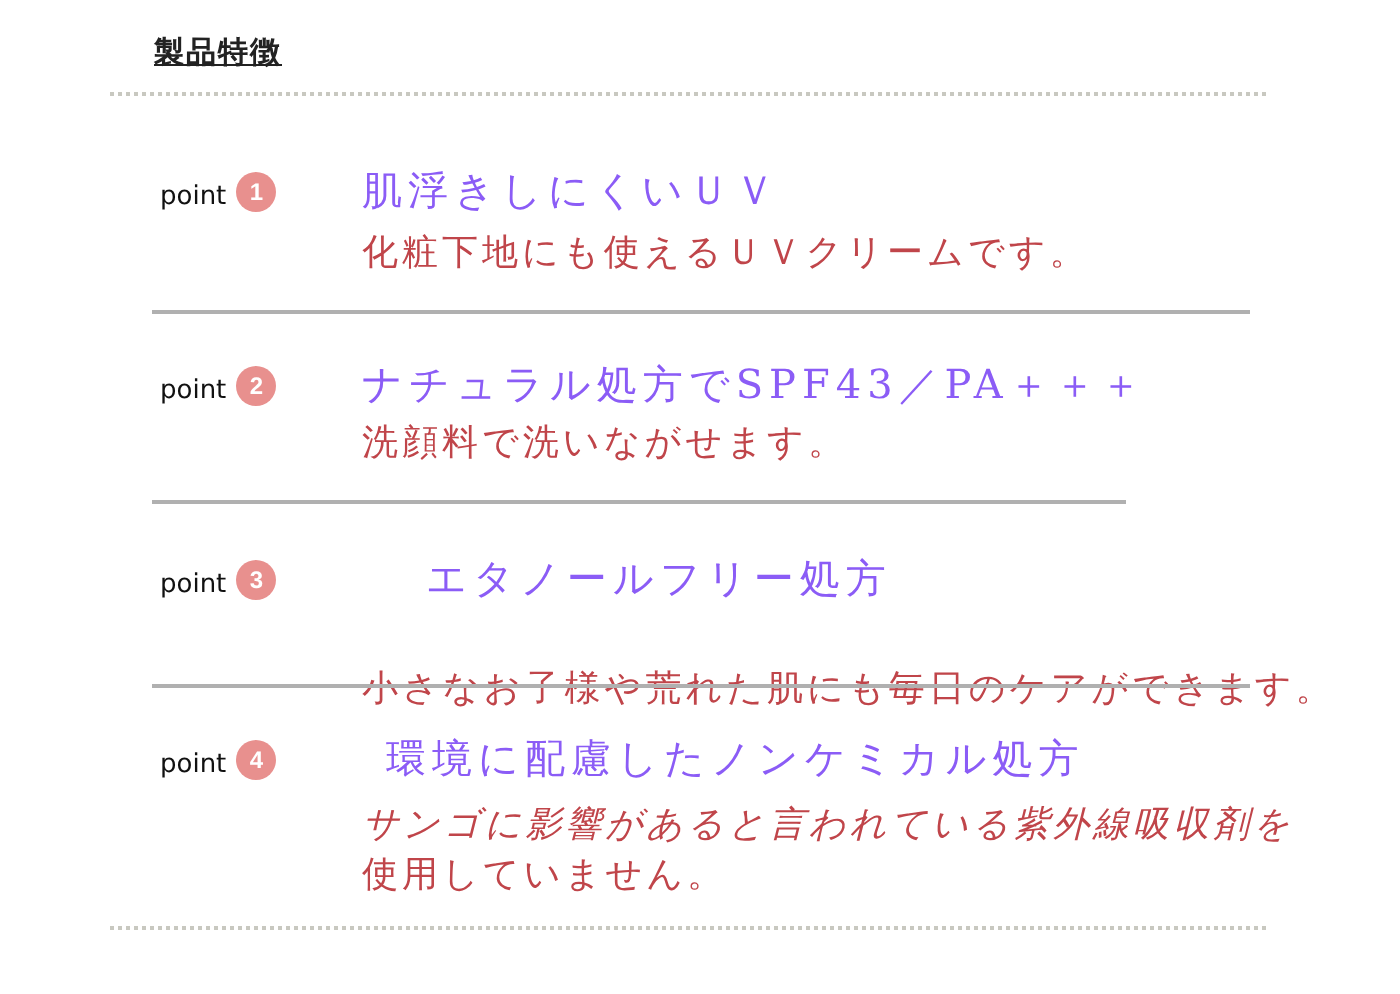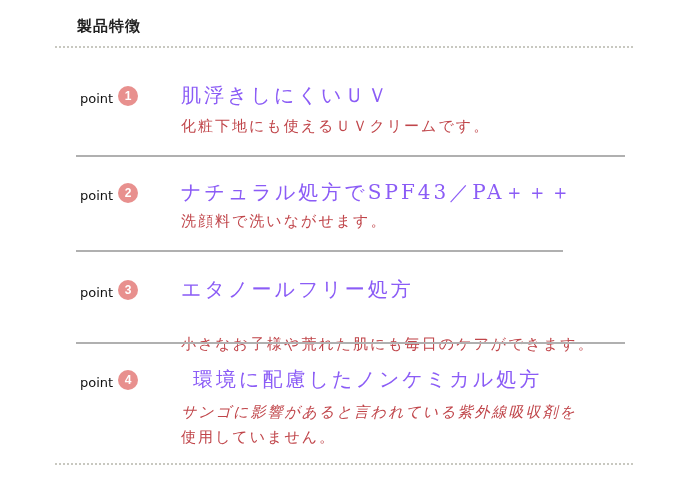--- a/index.html
+++ b/index.html
@@ -1,20 +1,20 @@
 <!DOCTYPE html>
 <html><head>
   <meta charset="utf-8">
   <style>
     html, body { margin: 0; padding: 0; background: #ffffff; }
     body { width: 700px; height: 497px; position: relative; overflow: hidden; }
     .heading {
       position: absolute; left: 77px; top: 17px;
       font-family: "DejaVu Sans", sans-serif; font-weight: bold;
-      font-size: 15px; color: #222; letter-spacing: 1px;
+      font-size: 15px; color: #222; letter-spacing: 1px; text-decoration: underline;
     }
     .dotted {
       position: absolute; left: 55px; width: 578px; height: 0;
       border-top: 2px dotted #c8c8c0;
     }
     .solid {
       position: absolute; left: 76px; height: 0;
       border-top: 2px solid #b0b0b0;
     }
     .point-label {
@@ -28,21 +28,21 @@
       text-align: center; line-height: 20px; margin-left: 5px;
       font-family: "Liberation Sans", sans-serif;
     }
     .title {
       position: absolute; left: 181px;
       font-family: "DejaVu Serif", serif; font-size: 20px; color: #8b5cf6;
       letter-spacing: 3px; white-space: nowrap;
     }
     .desc {
       position: absolute; left: 181px;
-      font-family: "DejaVu Serif", serif; font-size: 15px; color: #c0454a;
+      font-family: "DejaVu Serif", serif; font-size: 18px; color: #c0454a;
       letter-spacing: 2px; line-height: 25px; white-space: nowrap;
     }
   </style>
 </head>
 <body>
 
 <div>
   <div class="heading">製品特徴</div>
   <div class="dotted" style="top:46px;"></div>
 
@@ -64,21 +64,21 @@
     <div class="title" style="top:179px;">ナチュラル処方でSPF43／PA＋＋＋</div>
     <div class="desc" style="top:209px;">洗顔料で洗いながせます。</div>
   </div>
   <div class="solid" style="top:250px; width:487px;"></div>
 
   <div>
     <div class="point-label" style="top:280px;">
       <span>point</span>
       <span class="badge">3</span>
     </div>
-    <div class="title" style="top:276px;">エタノールフリー処方</div>
+    <div class="title" style="top:276px;margin-left:32px;">エタノールフリー処方</div>
     <div class="desc" style="top:310px;margin-top:22px;">小さなお子様や荒れた肌にも毎日のケアができます。</div>
   </div>
   <div class="solid" style="top:342px; width:549px;"></div>
 
   <div>
     <div class="point-label" style="top:370px;">
       <span>point</span>
       <span class="badge">4</span>
     </div>
     <div class="title" style="top:366px;margin-left:12px;">環境に配慮したノンケミカル処方</div>

